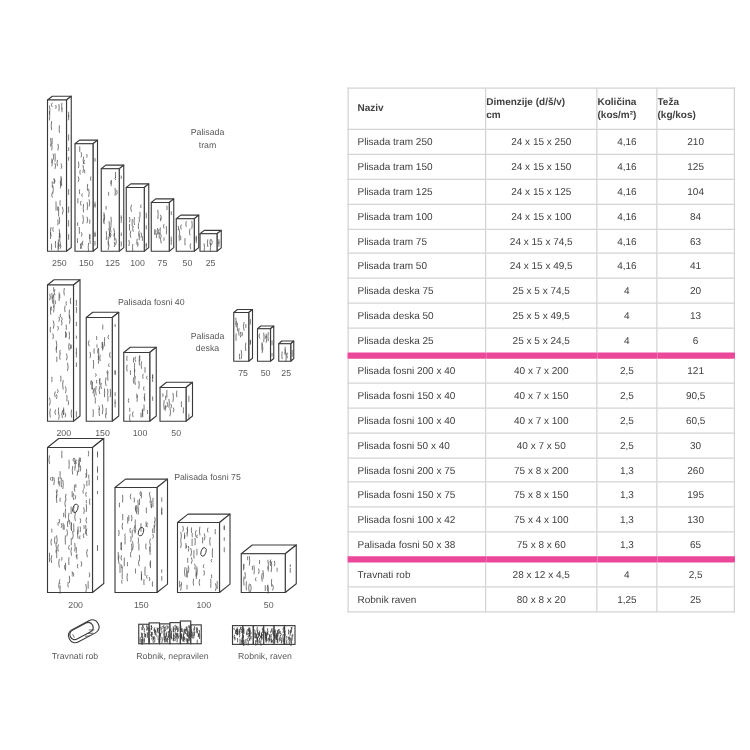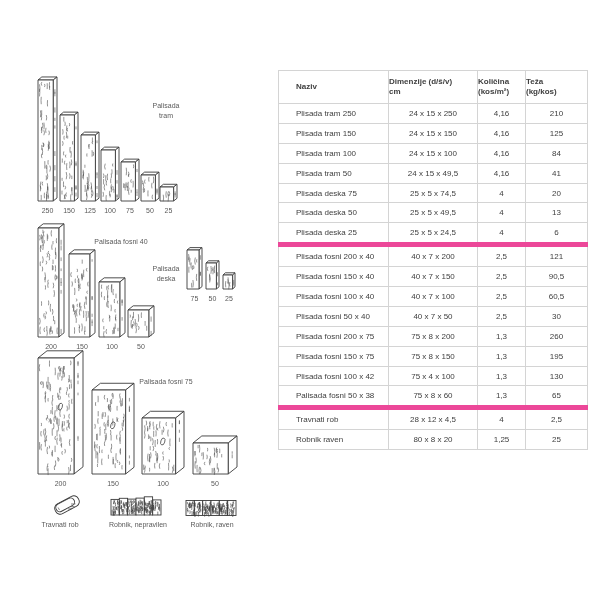--- a/index.html
+++ b/index.html
@@ -5,21 +5,21 @@
   html,body{margin:0;padding:0;width:600px;height:600px;background:#ffffff;
     font-family:"Liberation Sans",sans-serif;position:relative;overflow:hidden;}
   .canvas{position:absolute;left:0;top:0;width:600px;height:600px;}
   #illustration-svg{position:absolute;left:0;top:0;}
   .spec-table-wrap{position:absolute;left:278px;top:70px;}
   table{border-collapse:collapse;table-layout:fixed;width:309px;}
   th,td{border:1px solid #d4d4d4;color:#404040;font-size:8px;overflow:hidden;white-space:nowrap;}
   th{font-weight:bold;height:32px;text-align:left;vertical-align:middle;padding:0;}
   th div{line-height:10.5px;}
   td{height:18.9px;text-align:center;vertical-align:middle;padding:0;}
-  th.naziv,td.naziv{text-align:left;padding-left:17px;margin-left:36px;}
+  th.naziv,td.naziv{text-align:left;padding-left:7px;margin-left:36px;}
   tr.group-start td{border-top:5px solid #ec4899;}
 </style>
 </head>
 <body>
 
 <div class="canvas">
   <svg id="illustration-svg" width="270" height="600" viewBox="0 0 270 600">
       <g>
         <text x="166" y="108" font-size="7" fill="#595959" text-anchor="middle" font-family="Liberation Sans, sans-serif">Palisada</text>
         <text x="166" y="118" font-size="7" fill="#595959" text-anchor="middle" font-family="Liberation Sans, sans-serif">tram</text>
@@ -231,24 +231,36 @@
             <td class="kolicina">4,16</td>
             <td class="teza">210</td>
           </tr>
           <tr>
             <td class="naziv">Plisada tram 150</td>
             <td class="dim">24 x 15 x 150</td>
             <td class="kolicina">4,16</td>
             <td class="teza">125</td>
           </tr>
           <tr>
+            <td class="naziv">Plisada tram 125</td>
+            <td class="dim">24 x 15 x 125</td>
+            <td class="kolicina">4,16</td>
+            <td class="teza">104</td>
+          </tr>
+          <tr>
             <td class="naziv">Plisada tram 100</td>
             <td class="dim">24 x 15 x 100</td>
             <td class="kolicina">4,16</td>
             <td class="teza">84</td>
+          </tr>
+          <tr>
+            <td class="naziv">Plisada tram 75</td>
+            <td class="dim">24 x 15 x 74,5</td>
+            <td class="kolicina">4,16</td>
+            <td class="teza">63</td>
           </tr>
           <tr>
             <td class="naziv">Plisada tram 50</td>
             <td class="dim">24 x 15 x 49,5</td>
             <td class="kolicina">4,16</td>
             <td class="teza">41</td>
           </tr>
           <tr>
             <td class="naziv">Plisada deska 75</td>
             <td class="dim">25 x 5 x 74,5</td>

